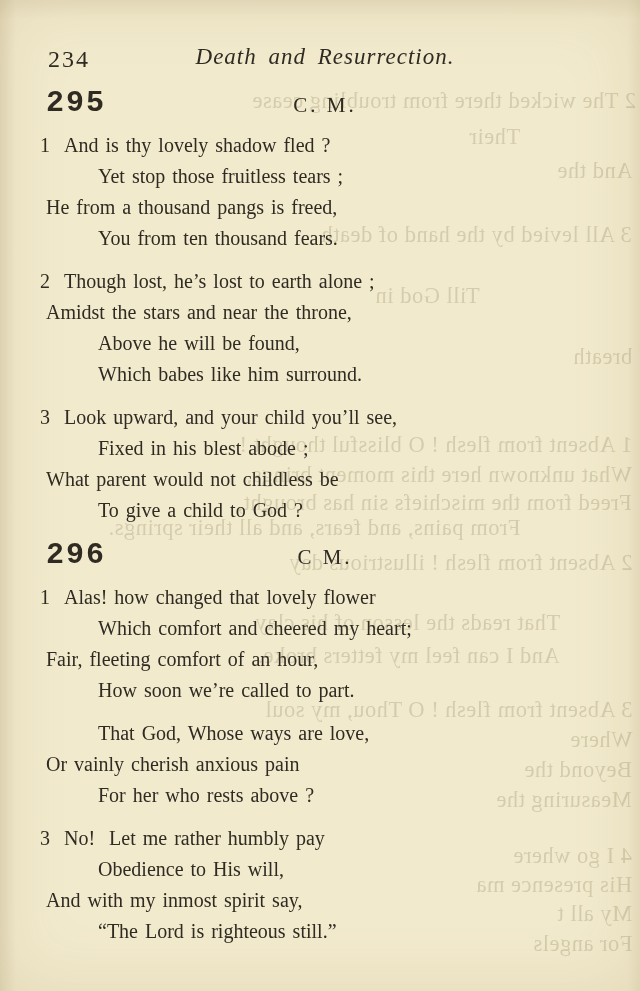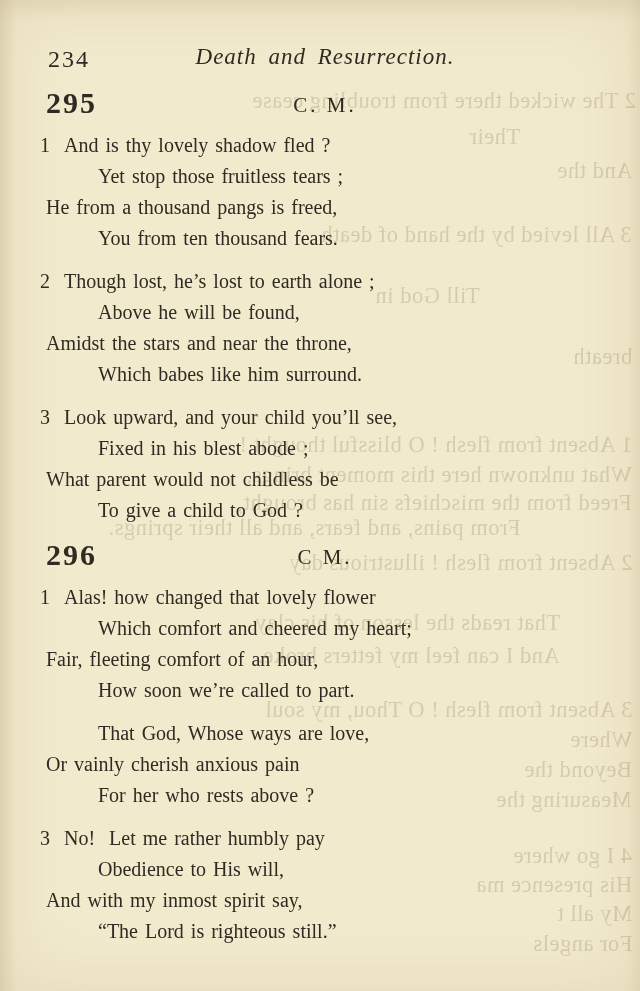--- a/index.html
+++ b/index.html
@@ -50,21 +50,21 @@
     font-size:24px;letter-spacing:2px;
   }
   .running-title{
     position:absolute;left:0;right:0;top:0;text-align:center;
     font-style:italic;font-size:23px;letter-spacing:1px;word-spacing:5px;
   }
   .hymn-head{position:relative;height:38px;margin-top:14px;}
   .hymn-head.second{margin-top:6px;}
   .hymn-number{
     position:absolute;left:6px;top:0;
-    font-family:Liberation Serif, serif;
+    font-family:Liberation Mono, monospace;
     font-weight:700;font-size:30px;letter-spacing:2px;line-height:34px;
   }
   .hymn-meter{
     position:absolute;left:0;right:0;top:7px;text-align:center;
     font-size:21px;letter-spacing:3px;
   }
   .verses{margin-top:6px;}
   .verse{margin-bottom:12px;}
   .line{
     font-size:20px;line-height:31px;
@@ -118,22 +118,22 @@
       </div>
       <div class="verses">
           <div class="verse">
             <div class="line first"><span class="vnum">1</span><span>And is thy lovely shadow fled ?</span></div>
             <div class="line in">Yet stop those fruitless tears ;</div>
             <div class="line out">He from a thousand pangs is freed,</div>
             <div class="line in">You from ten thousand fears.</div>
           </div>
           <div class="verse">
             <div class="line first"><span class="vnum">2</span><span>Though lost, he’s lost to earth alone ;</span></div>
+            <div class="line out">Amidst the stars and near the throne,</div>
             <div class="line in">Above he will be found,</div>
-            <div class="line out">Amidst the stars and near the throne,</div>
             <div class="line in">Which babes like him surround.</div>
           </div>
           <div class="verse">
             <div class="line first"><span class="vnum">3</span><span>Look upward, and your child you’ll see,</span></div>
             <div class="line in">Fixed in his blest abode ;</div>
             <div class="line out">What parent would not childless be</div>
             <div class="line in">To give a child to God ?</div>
           </div>
         </div>
     </section>

